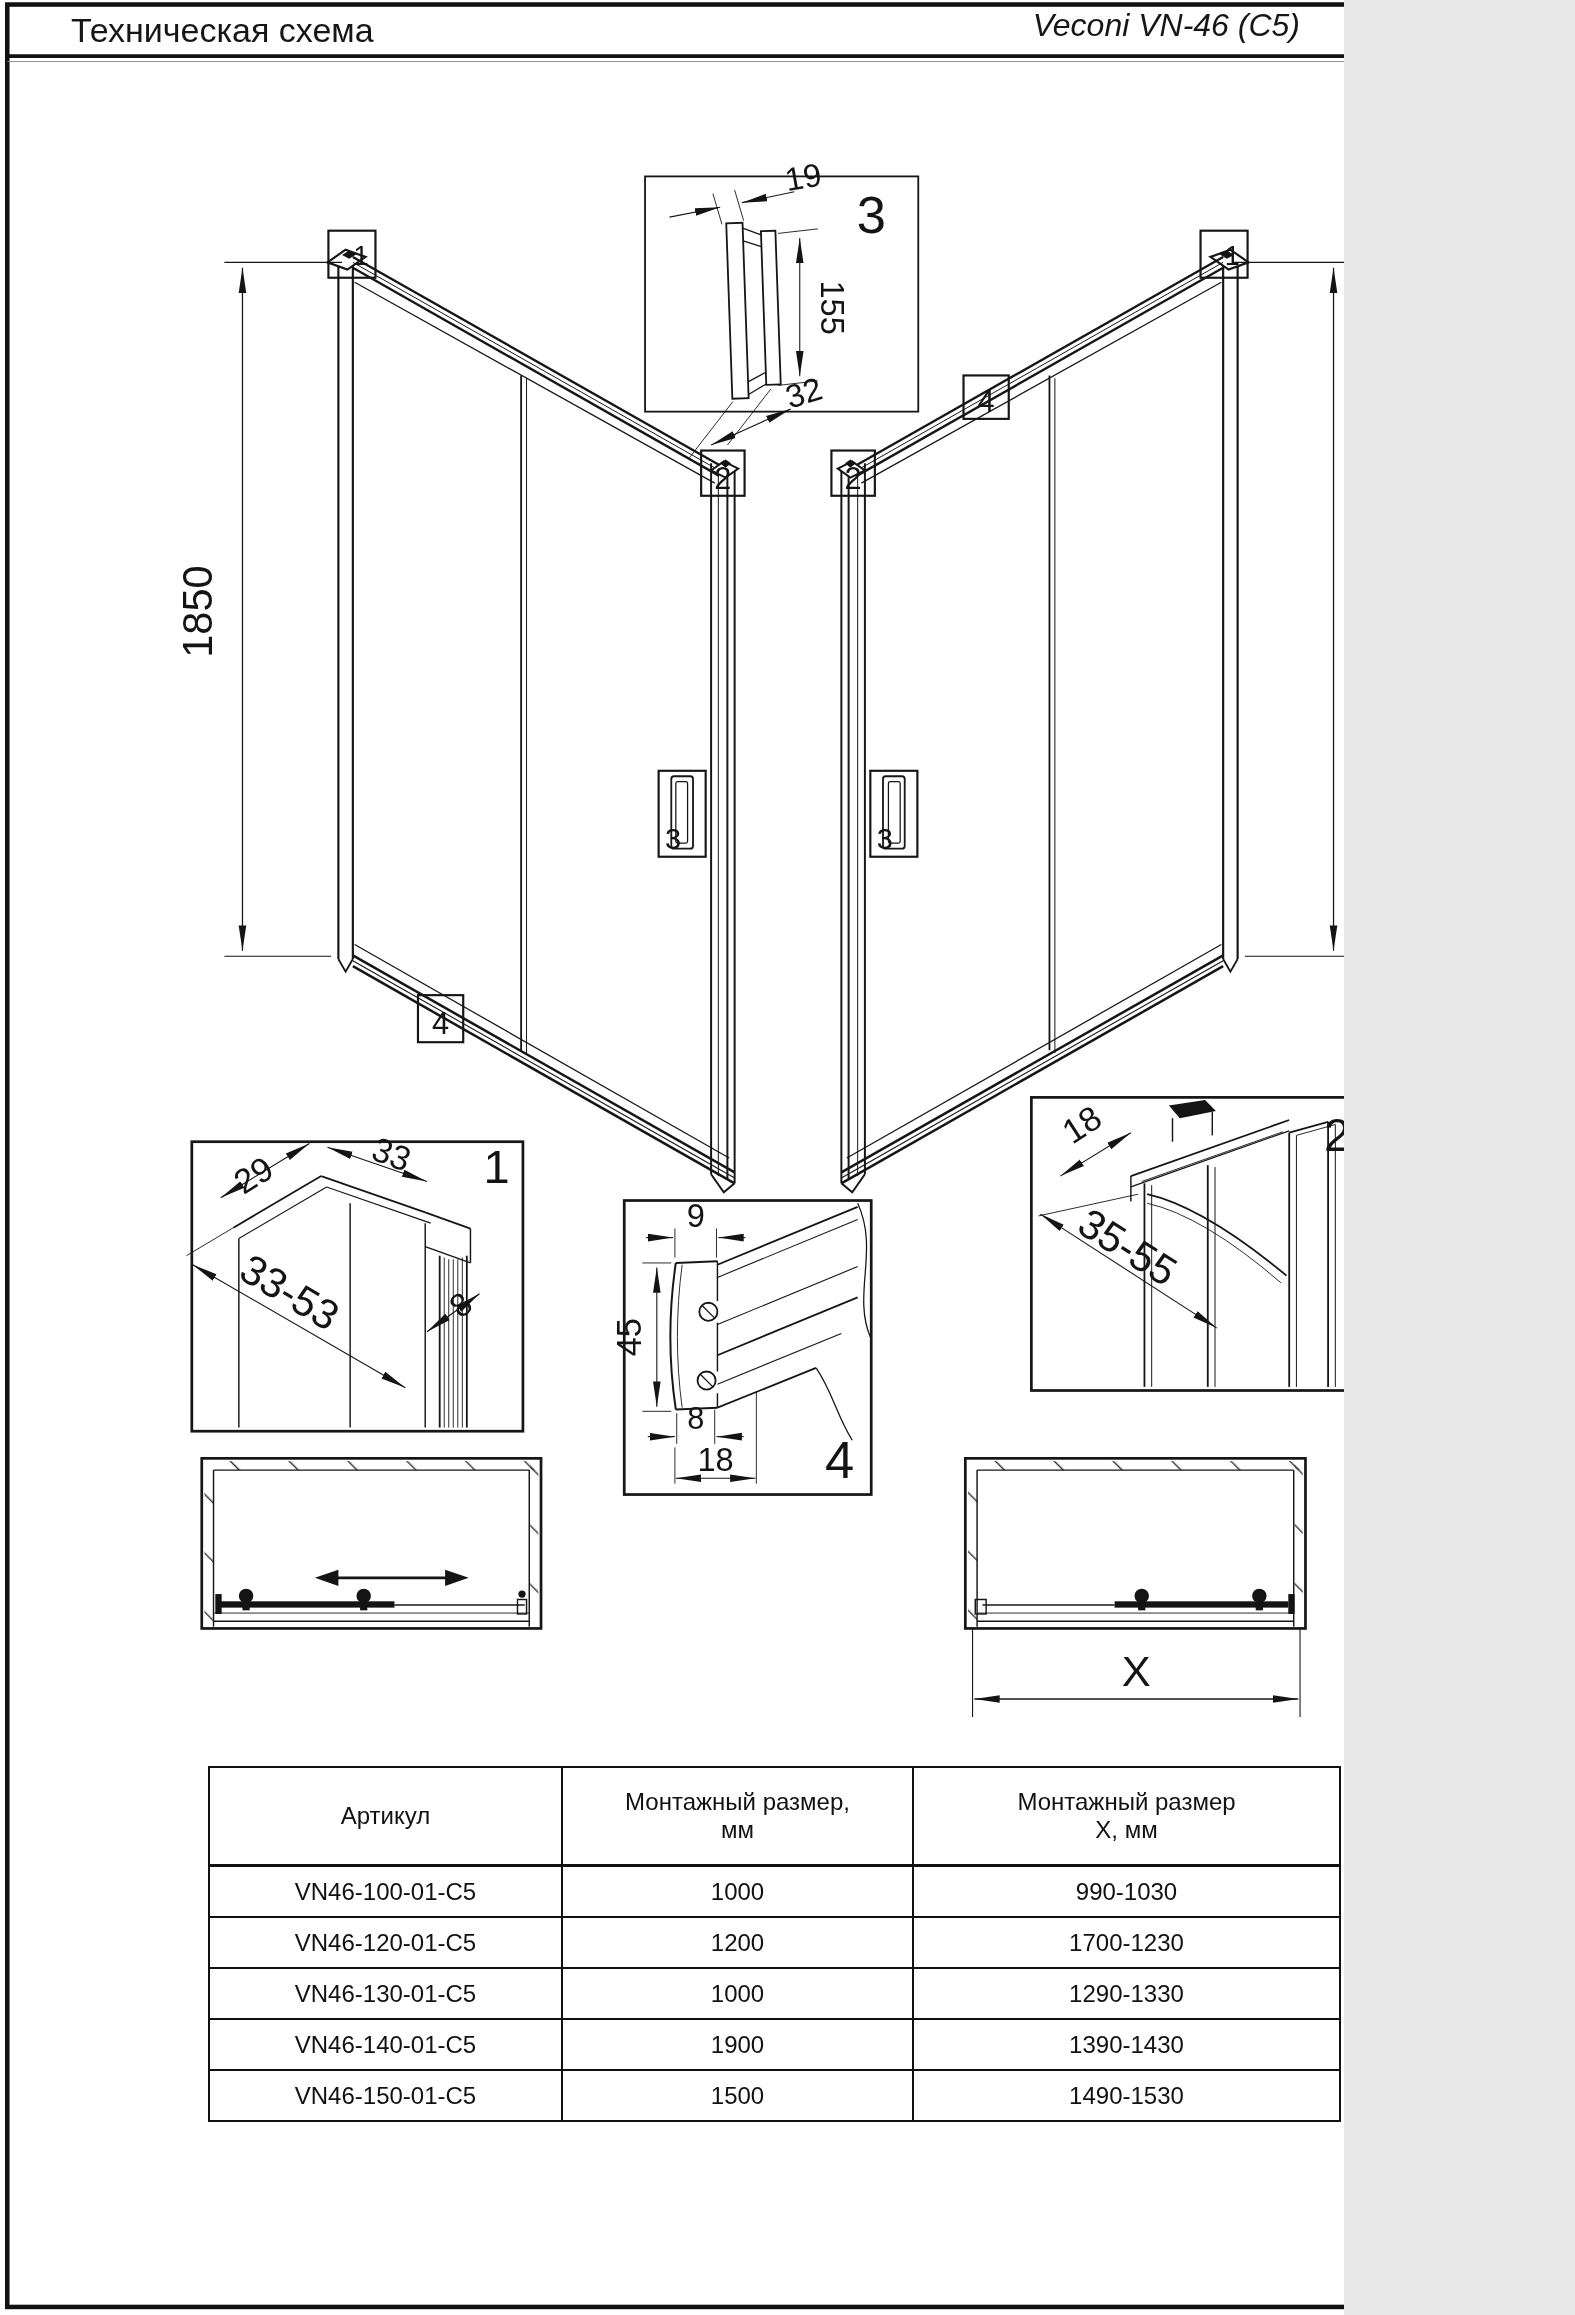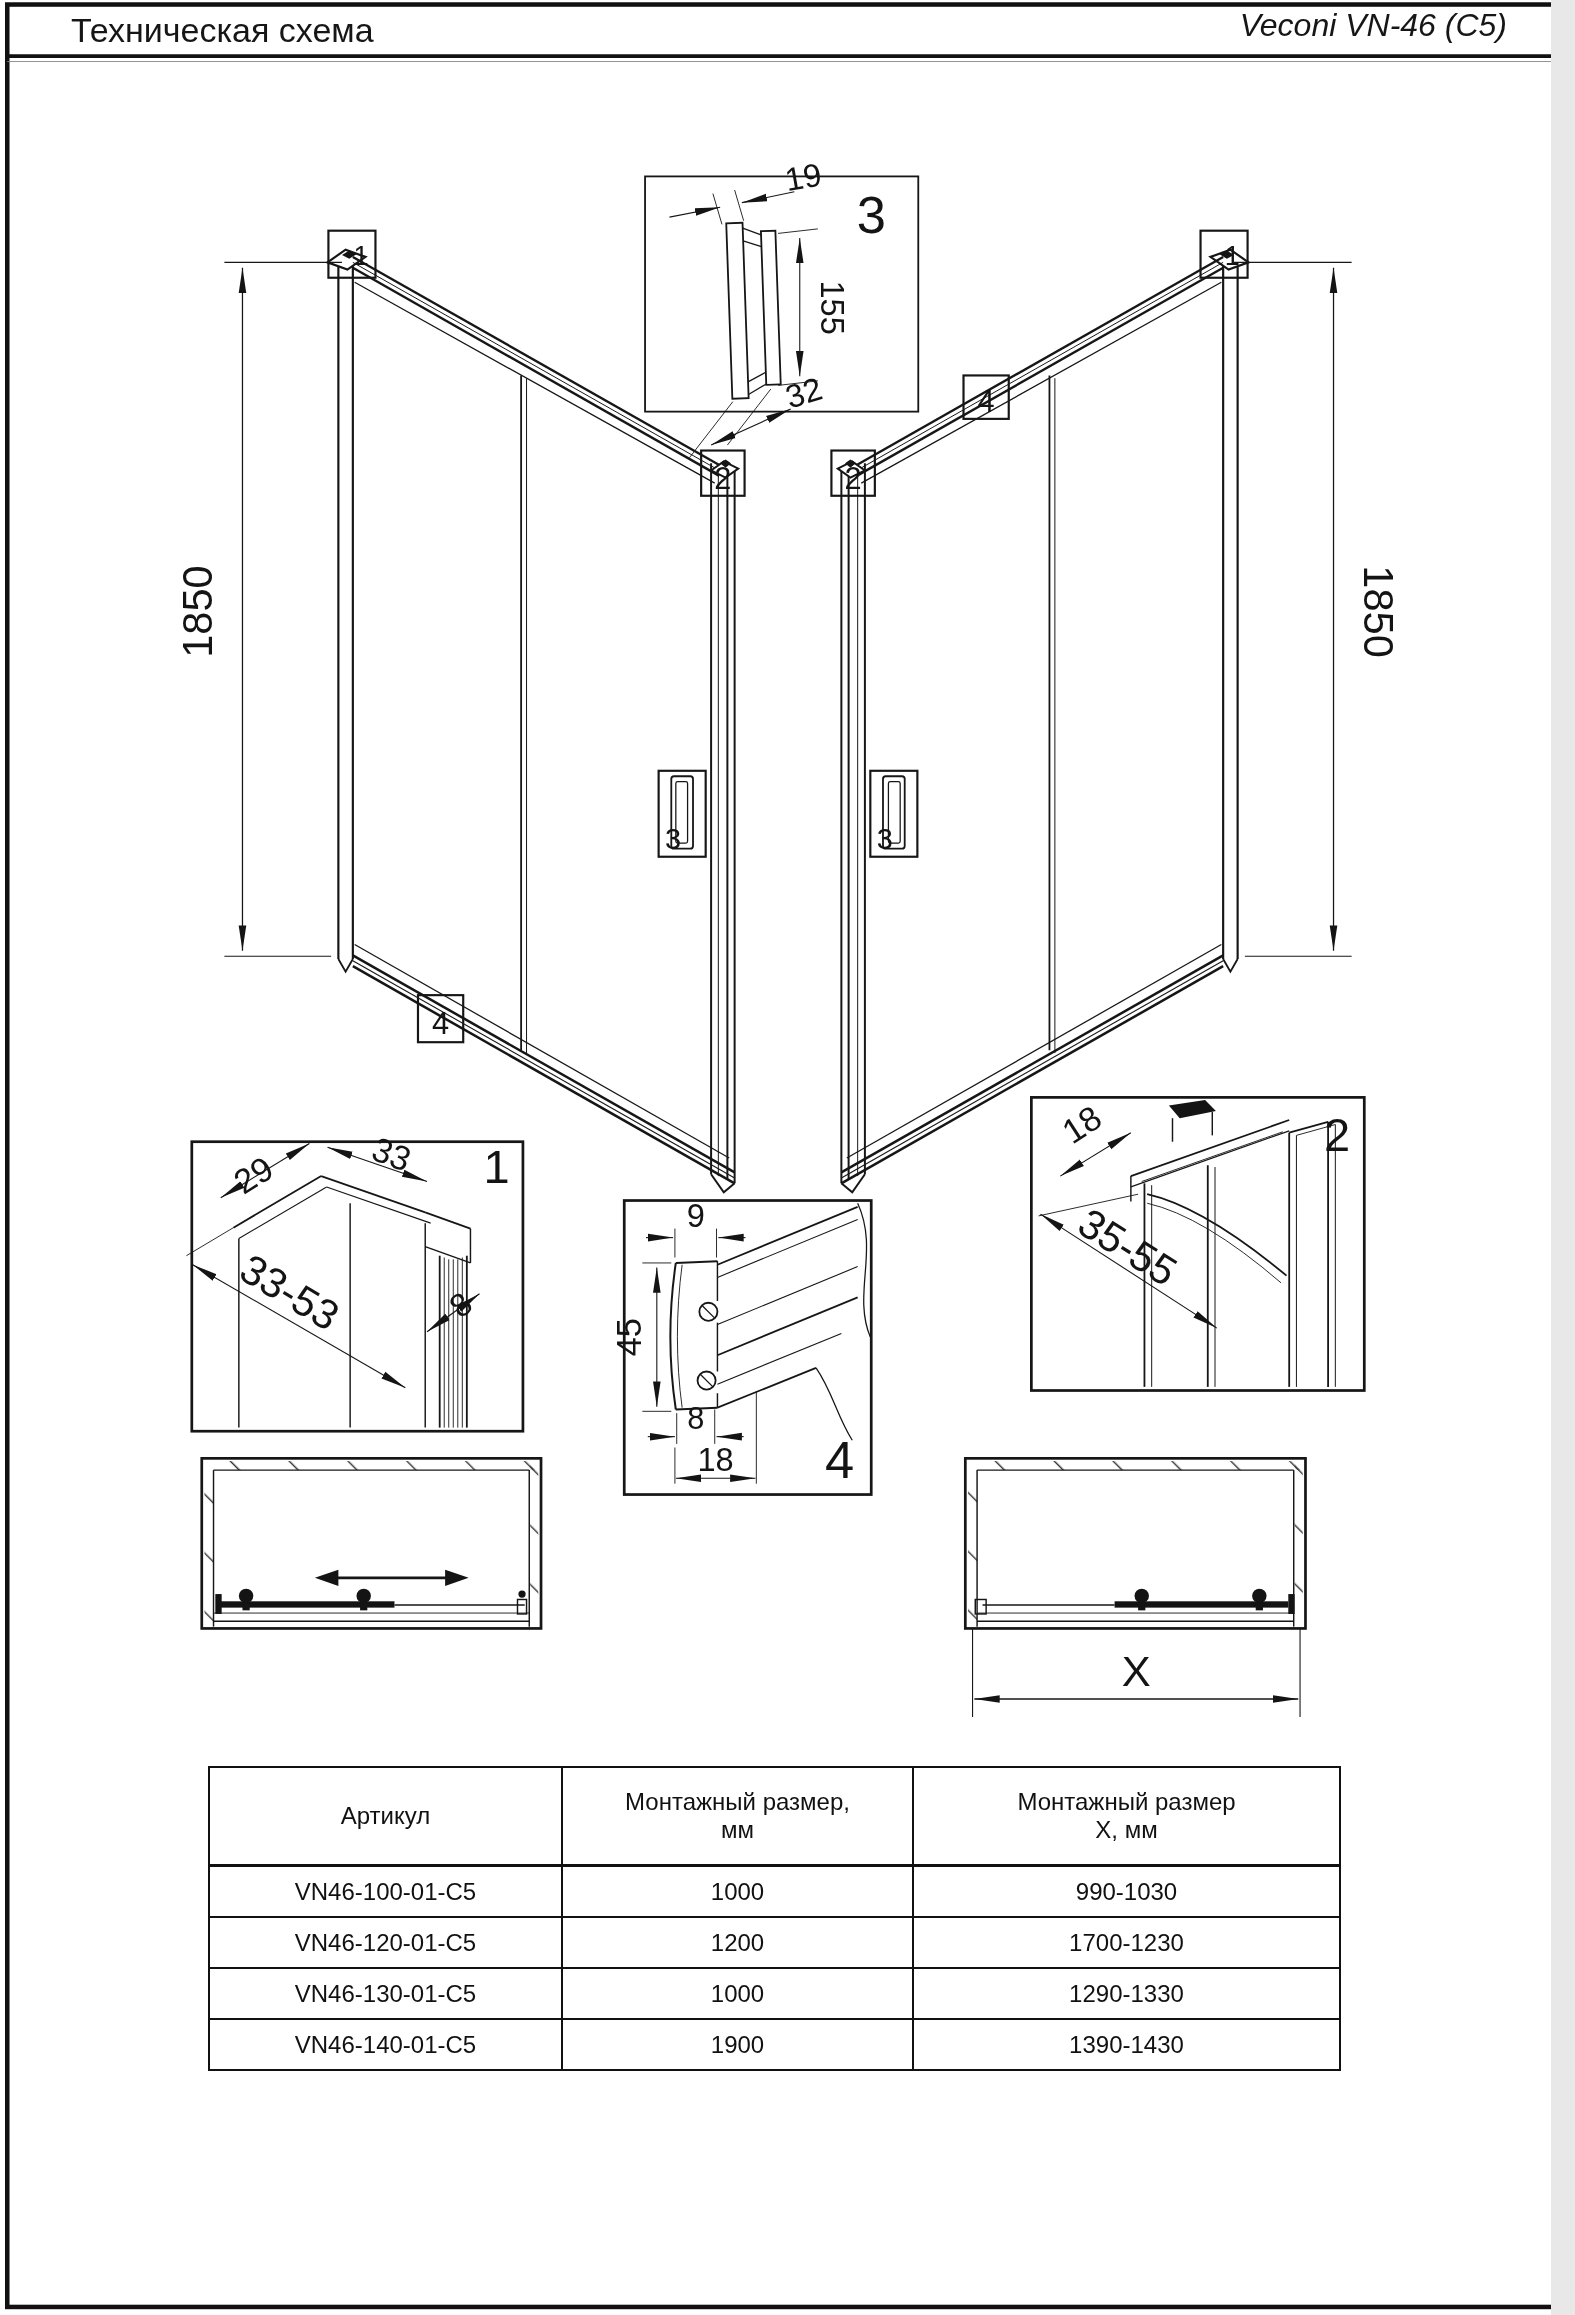--- a/index.html
+++ b/index.html
@@ -1,16 +1,16 @@
 <!DOCTYPE html>
 <html style="font-size:14.5px"><head>
 <meta charset="utf-8">
 <style>
   html,body{margin:0;padding:0;background:#e8e8e8;}
-  #page{position:relative;width:1551px;height:2316px;background:#ffffff;
+  #page{position:relative;width:1344px;height:2316px;background:#ffffff;
         font-family:"Liberation Sans", sans-serif;color:#161616;overflow:hidden;}
   #art{position:absolute;left:0;top:0;width:1576px;height:2316px;}
   .hdr-left{position:absolute;left:71px;top:11px;font-size:34px;letter-spacing:0;}
   .hdr-right{position:absolute;right:44px;top:7.2px;font-size:32px;font-style:italic;}
   
   #spec-table{position:absolute;left:208px;top:1766px;width:1131px;border-collapse:collapse;
               table-layout:fixed;text-align:center;font-size:24px;color:#111;}
   #spec-table th,#spec-table td{border:2.3px solid #111;padding:0;}
   #spec-table thead th{height:96px;font-weight:normal;border-bottom:3.6px solid #111;}
   #spec-table tbody td{height:49px;text-align:center;}
@@ -361,16 +361,21 @@
       <tr>
         <td>VN46-130-01-C5</td>
         <td>1000</td>
         <td>1290-1330</td>
       </tr>
       <tr>
         <td>VN46-140-01-C5</td>
         <td>1900</td>
         <td>1390-1430</td>
       </tr>
+      <tr>
+        <td>VN46-150-01-C5</td>
+        <td>1500</td>
+        <td>1490-1530</td>
+      </tr>
     </tbody>
   </table>
 </div>
 
 
 </body></html>

